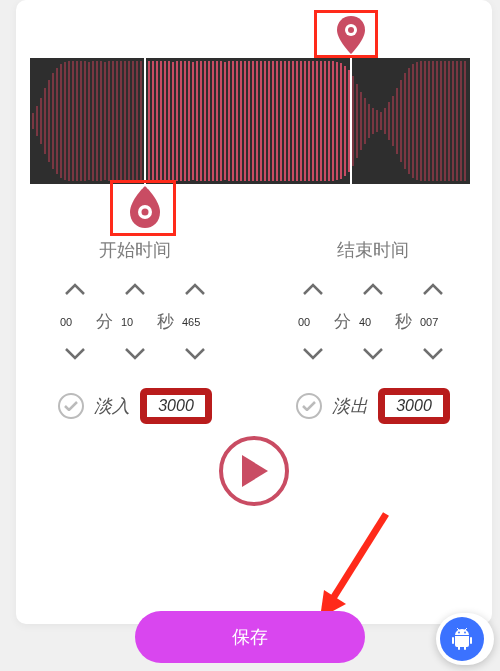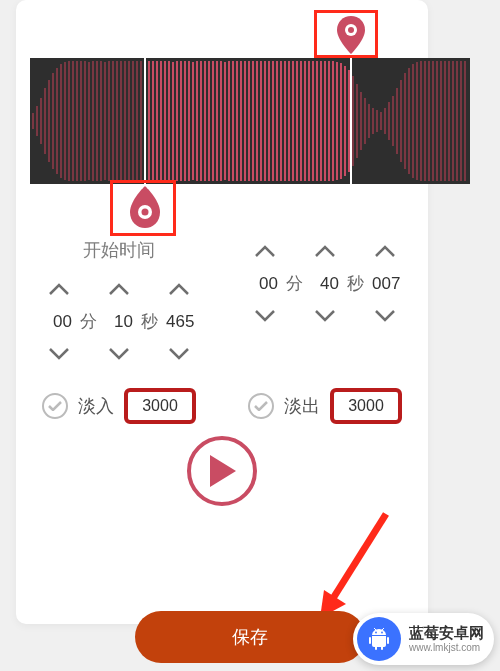--- a/index.html
+++ b/index.html
@@ -8,21 +8,21 @@
       height: 671px;
       background: #f0f0f0;
       font-family: -apple-system, "Helvetica Neue", sans-serif;
       position: relative;
       overflow: hidden;
     }
     .card {
       position: absolute;
       left: 16px;
       top: 0;
-      width: 412px;
+      width: 476px;
       height: 624px;
       background: #fff;
       border-radius: 10px;
       box-shadow: 0 2px 8px rgba(0,0,0,0.05);
       overflow: visible;
     }
     
     .waveform-wrap {
       position: absolute;
       left: 14px;
@@ -70,54 +70,55 @@
     .time-col {
       flex: 1;
       display: flex;
       flex-direction: column;
       align-items: center;
     }
     .time-title { font-size: 18px; color: #7d7d7d; margin-bottom: 14px; }
     .chev-row { display: flex; gap: 38px; margin: 6px 0; }
     .chev { width: 22px; height: 14px; stroke:#6f6f6f; stroke-width:2.5; fill:none; cursor:pointer; }
     .val-row { display: flex; align-items: center; gap: 8px; margin: 8px 0; }
-    .num { font-size: 17px; color:#333; width:28px; text-align:right; }
+    .num { font-size: 11px; color:#333; width:28px; text-align:left; }
     .unit { font-size: 17px; color:#666; }
     .fade-row {
       position: absolute;
       top: 388px;
       width: 100%;
       display: flex;
       justify-content: space-around;
       align-items: center;
+      font-style: italic;
     }
     .fade-group { display:flex; align-items:center; gap:10px; }
     .check-circle {
       width: 26px; height: 26px; border:2px solid #bbb; border-radius:50%;
       display:flex; align-items:center; justify-content:center; cursor:pointer;
     }
     .check-circle svg { stroke:#bbb; stroke-width:2.5; fill:none; }
     .fade-label { font-size:18px; color:#555; }
     .fade-input {
-      width: 72px; height: 36px; border:4px solid #b91c1c; border-radius:6px;
+      width: 72px; height: 36px; border:7px solid #b91c1c; border-radius:6px;
       text-align:center; font-size:16px; color:#333; display:flex; align-items:center; justify-content:center;
     }
     .play-btn {
       position:absolute; left:50%; top:436px; transform:translateX(-50%);
       width:70px; height:70px; border:4px solid #c94c63; border-radius:50%;
       display:flex; align-items:center; justify-content:center; cursor:pointer;
       background:#fff;
     }
     .play-btn svg { fill:#c94c63; }
     .arrow-annot {
       position:absolute; left:300px; top:508px; width:80px; height:110px; pointer-events:none;
     }
     .save-btn {
       position:absolute; left:50%; bottom:8px; transform:translateX(-50%);
-      width:230px; height:52px; background:#c2410c; color:#fff; font-size:18px;
+      width:230px; height:52px; background:#d946ef; color:#fff; font-size:18px;
       border:none; border-radius:26px; cursor:pointer; display:flex; align-items:center; justify-content:center;
     }
     
     .watermark {
       position:absolute; right:6px; bottom:6px; display:flex; align-items:center; gap:8px;
       background:#fff; border-radius:30px; padding:4px 10px 4px 4px;
       box-shadow:0 2px 8px rgba(0,0,0,0.2);
     }
     .wm-circle {
       width:44px; height:44px; background:#3b72ff; border-radius:50%;
@@ -306,20 +307,21 @@
         <svg class="chev" viewBox="0 0 22 14">
             <polyline points="2,2 11,11 20,2"></polyline>
           </svg>
         <svg class="chev" viewBox="0 0 22 14">
             <polyline points="2,2 11,11 20,2"></polyline>
           </svg>
       </div>
     </div>
 
     <div class="time-col">
+      <div class="time-title">结束时间</div>
       <div class="chev-row">
         <svg class="chev" viewBox="0 0 22 14">
             <polyline points="2,12 11,3 20,12"></polyline>
           </svg>
         <svg class="chev" viewBox="0 0 22 14">
             <polyline points="2,12 11,3 20,12"></polyline>
           </svg>
         <svg class="chev" viewBox="0 0 22 14">
             <polyline points="2,12 11,3 20,12"></polyline>
           </svg>
@@ -391,17 +393,13 @@
           <circle cx="16" cy="6.5" r="0.9" fill="#3b72ff"></circle>
           <rect x="3" y="11" width="2" height="7" rx="1"></rect>
           <rect x="21" y="11" width="2" height="7" rx="1"></rect>
           <rect x="9" y="20" width="2" height="4" rx="1"></rect>
           <rect x="15" y="20" width="2" height="4" rx="1"></rect>
           <line x1="8" y1="2" x2="10" y2="4" stroke="#fff" stroke-width="1"></line>
           <line x1="18" y1="2" x2="16" y2="4" stroke="#fff" stroke-width="1"></line>
         </g>
       </svg>
   </div>
-  <div class="wm-text">
-    <span class="wm-cn">蓝莓安卓网</span>
-    <span class="wm-url">www.lmkjst.com</span>
-  </div>
 </div>
 
 </body></html>

